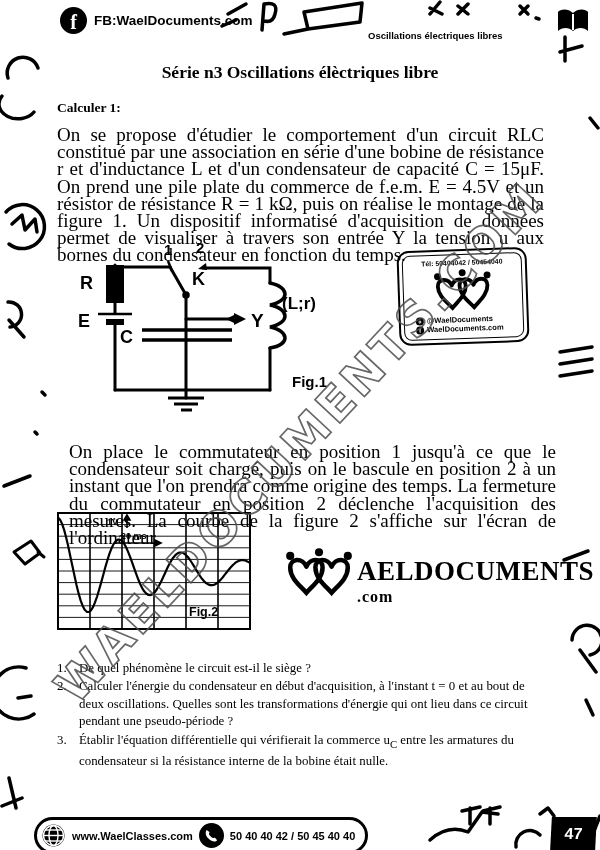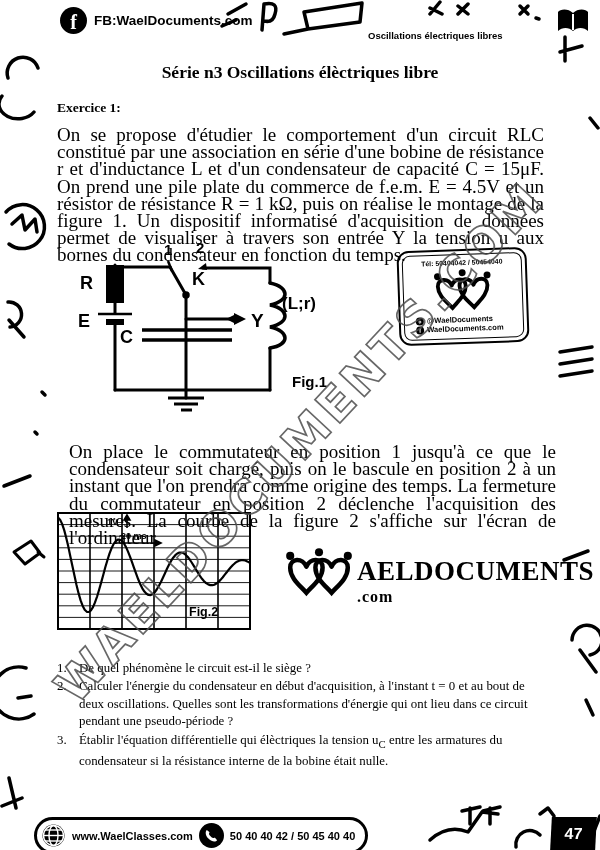--- a/index.html
+++ b/index.html
@@ -103,21 +103,21 @@
 
   <div class="abs hdr-fb-icon content">f</div>
   <div class="abs hdr-fb-label content">FB:WaelDocuments.com</div>
   <div class="abs hdr-topic content">Oscillations électriques libres</div>
   <svg class="abs content" style="left:556px;top:6px" width="34" height="30">
     <path d="M17,7 C12,2 4,3 2,6 L2,25 C6,21 13,21 17,25 C21,21 28,21 32,25 L32,6 C30,3 22,2 17,7 Z" fill="#000"></path>
     <path d="M17,8 L17,24" stroke="#fff" stroke-width="2"></path>
   </svg>
 
   <div class="abs title content">Série n3 Oscillations élèctriques libre</div>
-  <div class="abs exercise content">Exercice 1:</div>
+  <div class="abs exercise content">Calculer 1:</div>
 
   <div id="p1" class="abs para content">On se propose d'étudier le comportement d'un circuit RLC constitué par une association en série d'une bobine de résistance r et d'inductance L et d'un condensateur de capacité C = 15μF. On prend une pile plate du commerce de f.e.m. E = 4.5V et un résistor de résistance R = 1 kΩ, puis on réalise le montage de la figure 1. Un dispositif informatisé d'acquisition de données permet de visualiser à travers son entrée Y la tension u aux bornes du condensateur en fonction du temps.</div>
   <div id="p2" class="abs para content">On place le commutateur en position 1 jusqu'à ce que le condensateur soit chargé, puis on le bascule en position 2 à un instant que l'on prendra comme origine des temps. La fermeture du commutateur en position 2 déclenche l'acquisition des mesures. La courbe de la figure 2 s'affiche sur l'écran de l'ordinateur.</div>
 
   <svg class="abs content" style="left:70px;top:237px" width="330" height="178">
     <g fill="none" stroke="#000" stroke-width="3" stroke-linecap="round">
       <path d="M45,30 L100,30"></path>
       <path d="M100,30 L116,58"></path>
       <path d="M116,58 L116,153"></path>
       <path d="M133,31 L200,31 L200,46"></path>
@@ -235,21 +235,21 @@
     <div class="qitem">
       <span class="qnum">1.</span>
       <span>De quel phénomène le circuit est-il le siège ?</span>
     </div>
     <div class="qitem">
       <span class="qnum">2.</span>
       <span>Calculer l'énergie du condensateur en début d'acquisition, à l'instant t = 0 et au bout de deux oscillations. Quelles sont les transformations d'énergie qui ont lieu dans ce circuit pendant une pseudo-période ?</span>
     </div>
     <div class="qitem">
       <span class="qnum">3.</span>
-      <span><span>Établir l'équation différentielle qui élèctriques la tension u</span><sub>C</sub><span> entre les armatures du condensateur si la résistance interne de la bobine était nulle.</span></span>
+      <span><span>Établir l'équation différentielle qui vérifierait la commerce u</span><sub>C</sub><span> entre les armatures du condensateur si la résistance interne de la bobine était nulle.</span></span>
     </div>
   </div>
 
   <div class="abs pill">
     <svg width="25" height="25" viewBox="0 0 25 25">
       <circle cx="12.5" cy="12.5" r="11" fill="#000"></circle>
       <g stroke="#fff" stroke-width="1.4" fill="none">
         <circle cx="12.5" cy="12.5" r="10"></circle>
         <ellipse cx="12.5" cy="12.5" rx="4.5" ry="10"></ellipse>
         <line x1="2.5" y1="12.5" x2="22.5" y2="12.5"></line>

